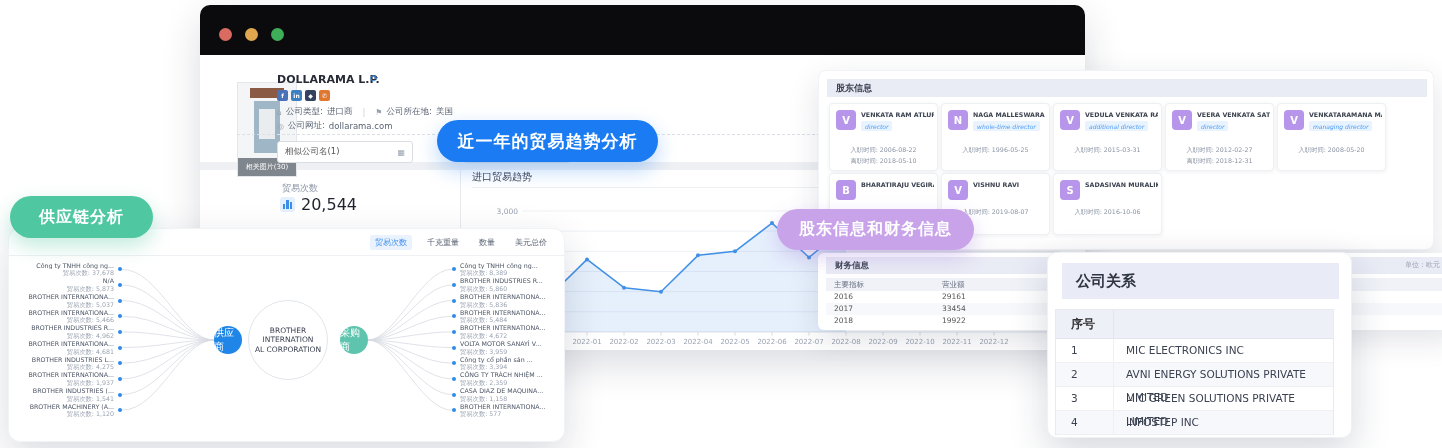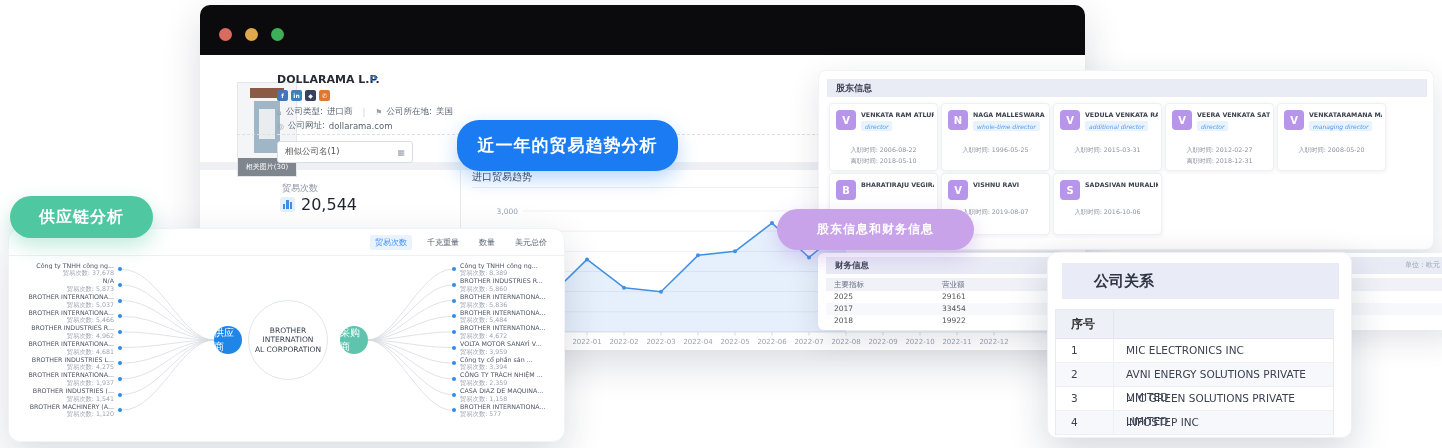--- a/index.html
+++ b/index.html
@@ -78,21 +78,21 @@
     color:#6a7383;line-height:13px;display:flex;}
   .fin-c1{padding-left:8px;width:116px;box-sizing:border-box;}
   #fin-rows{position:absolute;left:8px;top:38px;right:8px;}
   .fin-row{height:12px;display:flex;font-size:7.5px;color:#555;line-height:12px;}
   .fin-row.alt{background:#f7f8fb;}
 
   
   #rel-card{left:1047px;top:252px;width:305px;height:186px;border-radius:10px;z-index:5;
     box-shadow:0 14px 38px rgba(30,40,70,.18);border:1px solid #f0f1f5;}
   .rel-bar{position:absolute;left:14px;top:10px;width:277px;height:36px;background:#e9ecf6;font-size:15px;
-    font-weight:bold;color:#2f3542;line-height:36px;padding-left:32px;box-sizing:border-box;}
+    font-weight:bold;color:#2f3542;line-height:36px;padding-left:14px;box-sizing:border-box;}
   .rel-table{position:absolute;left:7px;top:56px;width:277px;border:1px solid #e8eaf1;border-bottom:none;}
   .rel-head{display:flex;height:28px;background:#eef0f8;font-size:12px;font-weight:bold;color:#333;
     line-height:28px;border-bottom:1px solid #e2e5ee;}
   .rel-c1{width:58px;padding-left:15px;box-sizing:border-box;border-right:1px solid #e2e5ee;}
   .rel-c2{flex:1;padding-left:12px;}
   .rel-row{display:flex;height:23px;font-size:10.5px;color:#3a4150;line-height:23px;border-bottom:1px solid #eef0f4;}
   .rel-row .rel-c1{border-right:1px solid #eef0f4;}
   .rel-row.alt{background:#f7f8fb;}
 
   
@@ -114,24 +114,24 @@
   .sc-buy{left:331px;top:71px;background:#5ec4ae;}
   .sc-center{position:absolute;left:239px;top:45px;width:80px;height:80px;border-radius:50%;background:#fff;
     border:1px solid #e2e6ea;display:flex;flex-direction:column;align-items:center;justify-content:center;
     font-size:7.5px;color:#3a4150;text-align:center;line-height:9.5px;box-sizing:border-box;}
 
   
   .badge{position:absolute;color:#fff;font-weight:bold;display:flex;align-items:center;justify-content:center;
     z-index:6;letter-spacing:1px;white-space:nowrap;}
   #badge-supply{left:10px;top:196px;width:143px;height:42px;border-radius:22px;background:#4fc7a0;
     font-size:16px;box-shadow:0 8px 20px rgba(79,199,160,.35);}
-  #badge-trend{left:457px;top:120px;width:221px;height:51px;border-radius:22px;background:#1a7bf2;
+  #badge-trend{left:437px;top:120px;width:221px;height:42px;border-radius:22px;background:#1a7bf2;
     font-size:17px;box-shadow:0 8px 20px rgba(26,123,242,.30);}
   #badge-share{left:777px;top:209px;width:197px;height:41px;border-radius:21px;background:#c9a3e9;
-    font-size:12px;box-shadow:0 8px 20px rgba(160,120,220,.30);}
+    font-size:16px;box-shadow:0 8px 20px rgba(160,120,220,.30);}
 </style>
 </head>
 <body>
 
 <div class="scene">
 
   <div class="bw">
     <div class="bw-bar">
       <span class="dot dot-r"></span>
       <span class="dot dot-y"></span>
@@ -312,21 +312,21 @@
     <div class="fin-bar">
       <span>财务信息</span>
       <span class="fin-unit">单位：欧元</span>
     </div>
     <div class="fin-head">
       <span class="fin-c1">主要指标</span>
       <span>营业额</span>
     </div>
     <div id="fin-rows">
         <div class="fin-row">
-          <div class="fin-c1">2025</div>
+          <div class="fin-c1">2016</div>
           <div class="fin-c2">29161</div>
         </div>
         <div class="fin-row alt">
           <div class="fin-c1">2017</div>
           <div class="fin-c2">33454</div>
         </div>
         <div class="fin-row">
           <div class="fin-c1">2018</div>
           <div class="fin-c2">19922</div>
         </div>

